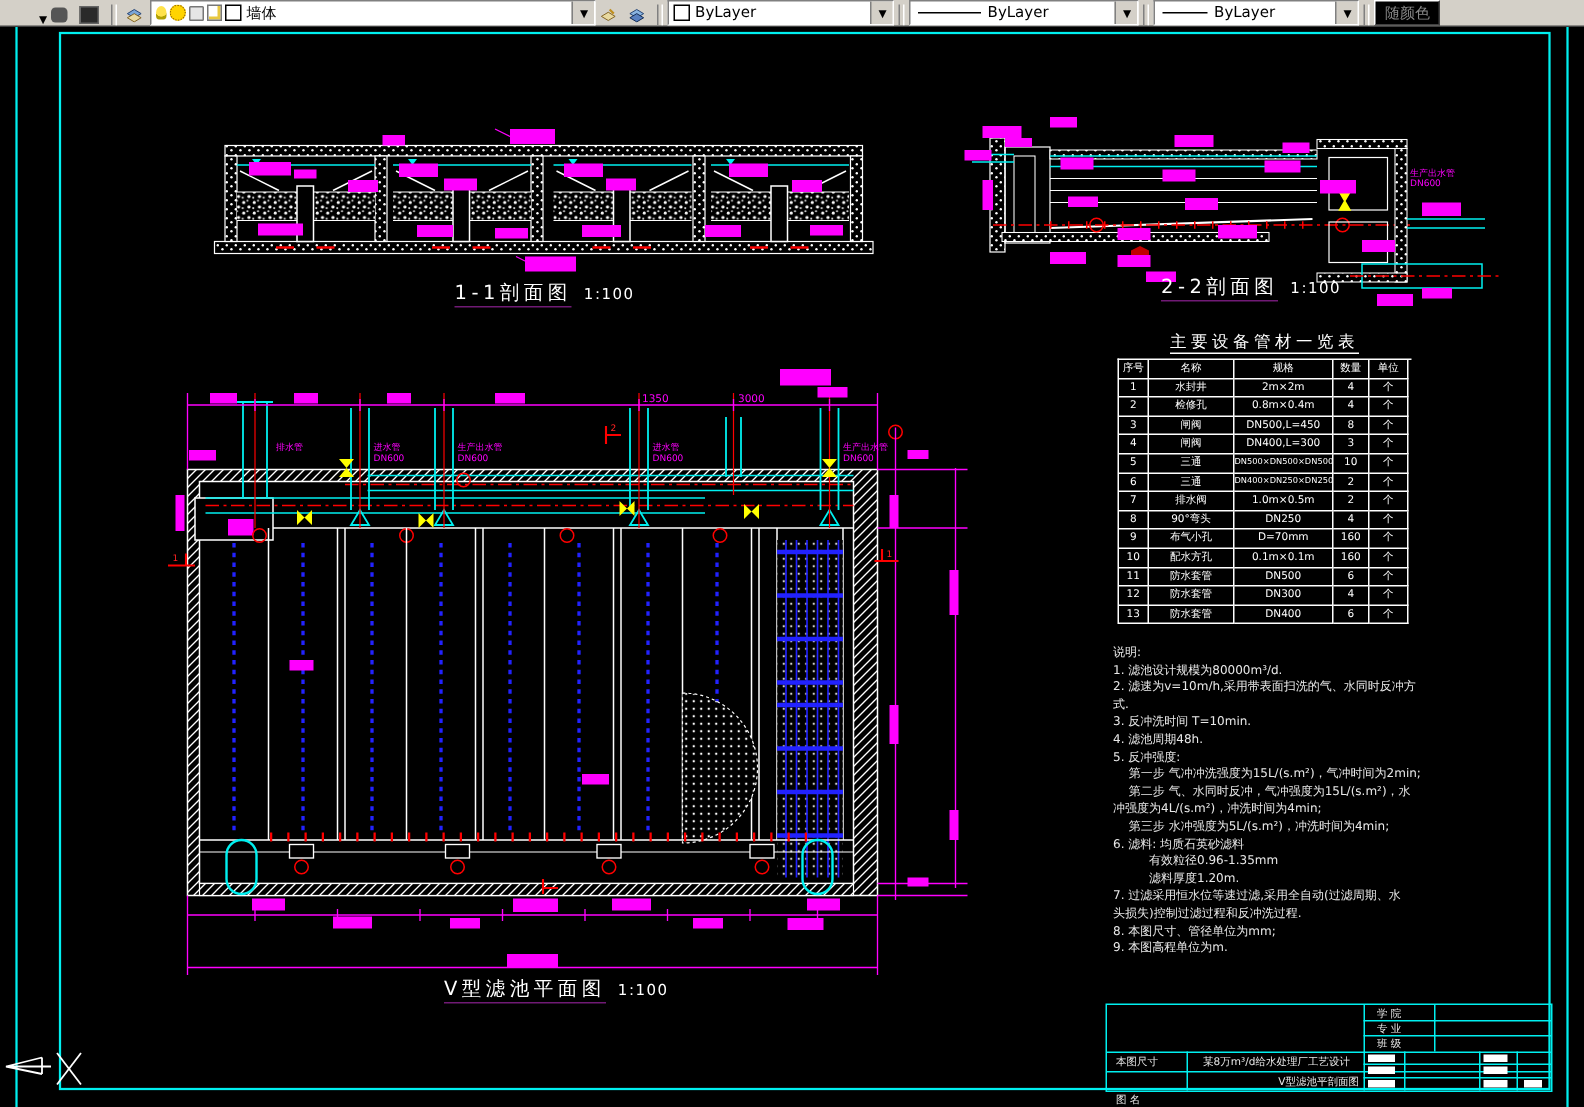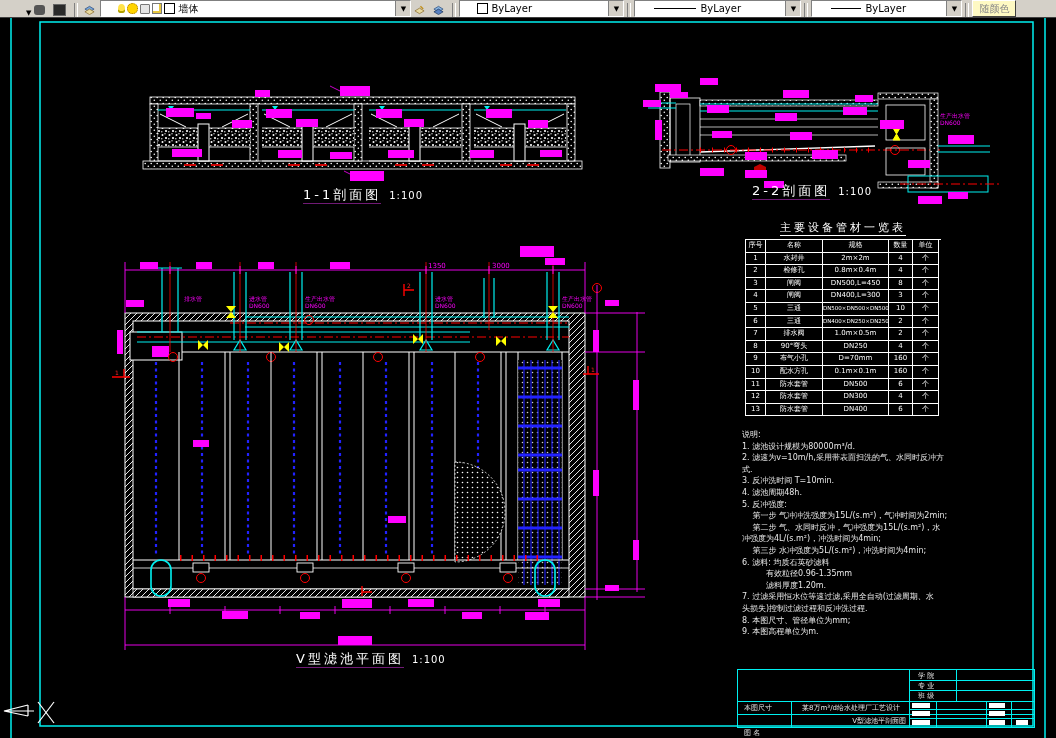--- a/index.html
+++ b/index.html
@@ -5,28 +5,28 @@
   html,body{margin:0;padding:0;background:#000;width:1056px;height:738px;overflow:hidden;
     font-family:"DejaVu Sans","Liberation Sans",sans-serif;}
   #stage{position:relative;width:1056px;height:738px;background:#000;}
 
   
   #toolbar{position:absolute;left:0;top:0;width:1056px;height:17px;background:#d4d0c8;
     border-bottom:1px solid #404040;display:flex;align-items:flex-end;z-index:50;overflow:hidden;}
   .tb-btn{height:15px;display:flex;align-items:center;justify-content:center;padding:0 2px;margin:0 1px;}
   .tb-sep{width:2px;height:14px;border-left:1px solid #808080;border-right:1px solid #fff;margin:0 3px;}
   .combo{height:15px;background:#fff;border:1px solid;border-color:#808080 #fff #fff #808080;
-    display:flex;align-items:center;font-size:10px;color:#000;position:relative;padding-left:17px;}
+    display:flex;align-items:center;font-size:10px;color:#000;position:relative;padding-left:3px;}
   .combo .arrowbtn{position:absolute;right:0;top:0;bottom:0;width:14px;background:#d4d0c8;
     border-left:1px solid #808080;display:flex;align-items:center;justify-content:center;font-size:7px;color:#000;}
   .caret{font-size:7px;color:#000;}
   .mini{width:11px;height:10px;display:inline-block;margin-right:2px;}
   .sq-white{width:9px;height:9px;border:1px solid #000;background:#fff;display:inline-block;margin-right:3px;}
   .lab{font-size:10px;color:#000;white-space:nowrap;}
-  .gray-btn{height:15px;background:#fef9c3;border:1px solid;border-color:#fff #404040 #404040 #fff;
+  .gray-btn{height:15px;background:#000000;border:1px solid;border-color:#fff #404040 #404040 #fff;
     color:#888;font-size:10px;display:flex;align-items:center;padding:0 6px;white-space:nowrap;}
   .ltline{display:inline-block;width:42px;height:1px;background:#000;margin:0 4px 0 2px;}
   .ltline.thin{height:1px;width:30px;}
 
   
   .abs{position:absolute;}
   .figlabel{color:#fff;white-space:nowrap;}
   .figlabel .t{font-size:13px;letter-spacing:3px;border-bottom:1px solid #701a75;padding-bottom:1px;}
   .figlabel .s{font-size:10px;margin-left:8px;letter-spacing:1px;}
 
@@ -462,21 +462,21 @@
     </g>
     <g stroke="#fff" stroke-width="1.2">
       <line x1="38" y1="702" x2="54" y2="723"></line>
         <line x1="54" y1="702" x2="38" y2="723"></line>
     </g>
   </svg>
 
   <div class="abs figlabel" style="left:303px;top:184px;z-index:5">
     <span class="t">1-1剖面图</span><span class="s">1:100</span>
   </div>
-  <div class="abs figlabel" style="left:752px;top:180px;z-index:5">
+  <div class="abs figlabel" style="left:774px;top:180px;z-index:5">
     <span class="t">2-2剖面图</span><span class="s">1:100</span>
   </div>
   <div class="abs figlabel" style="left:296px;top:648px;z-index:5">
     <span class="t">V型滤池平面图</span><span class="s">1:100</span>
   </div>
 
   <div class="dimtx" style="left:428px;top:262px">1350</div>
   <div class="dimtx" style="left:492px;top:262px">3000</div>
 
   <div class="pl" style="left:184px;top:295px">

